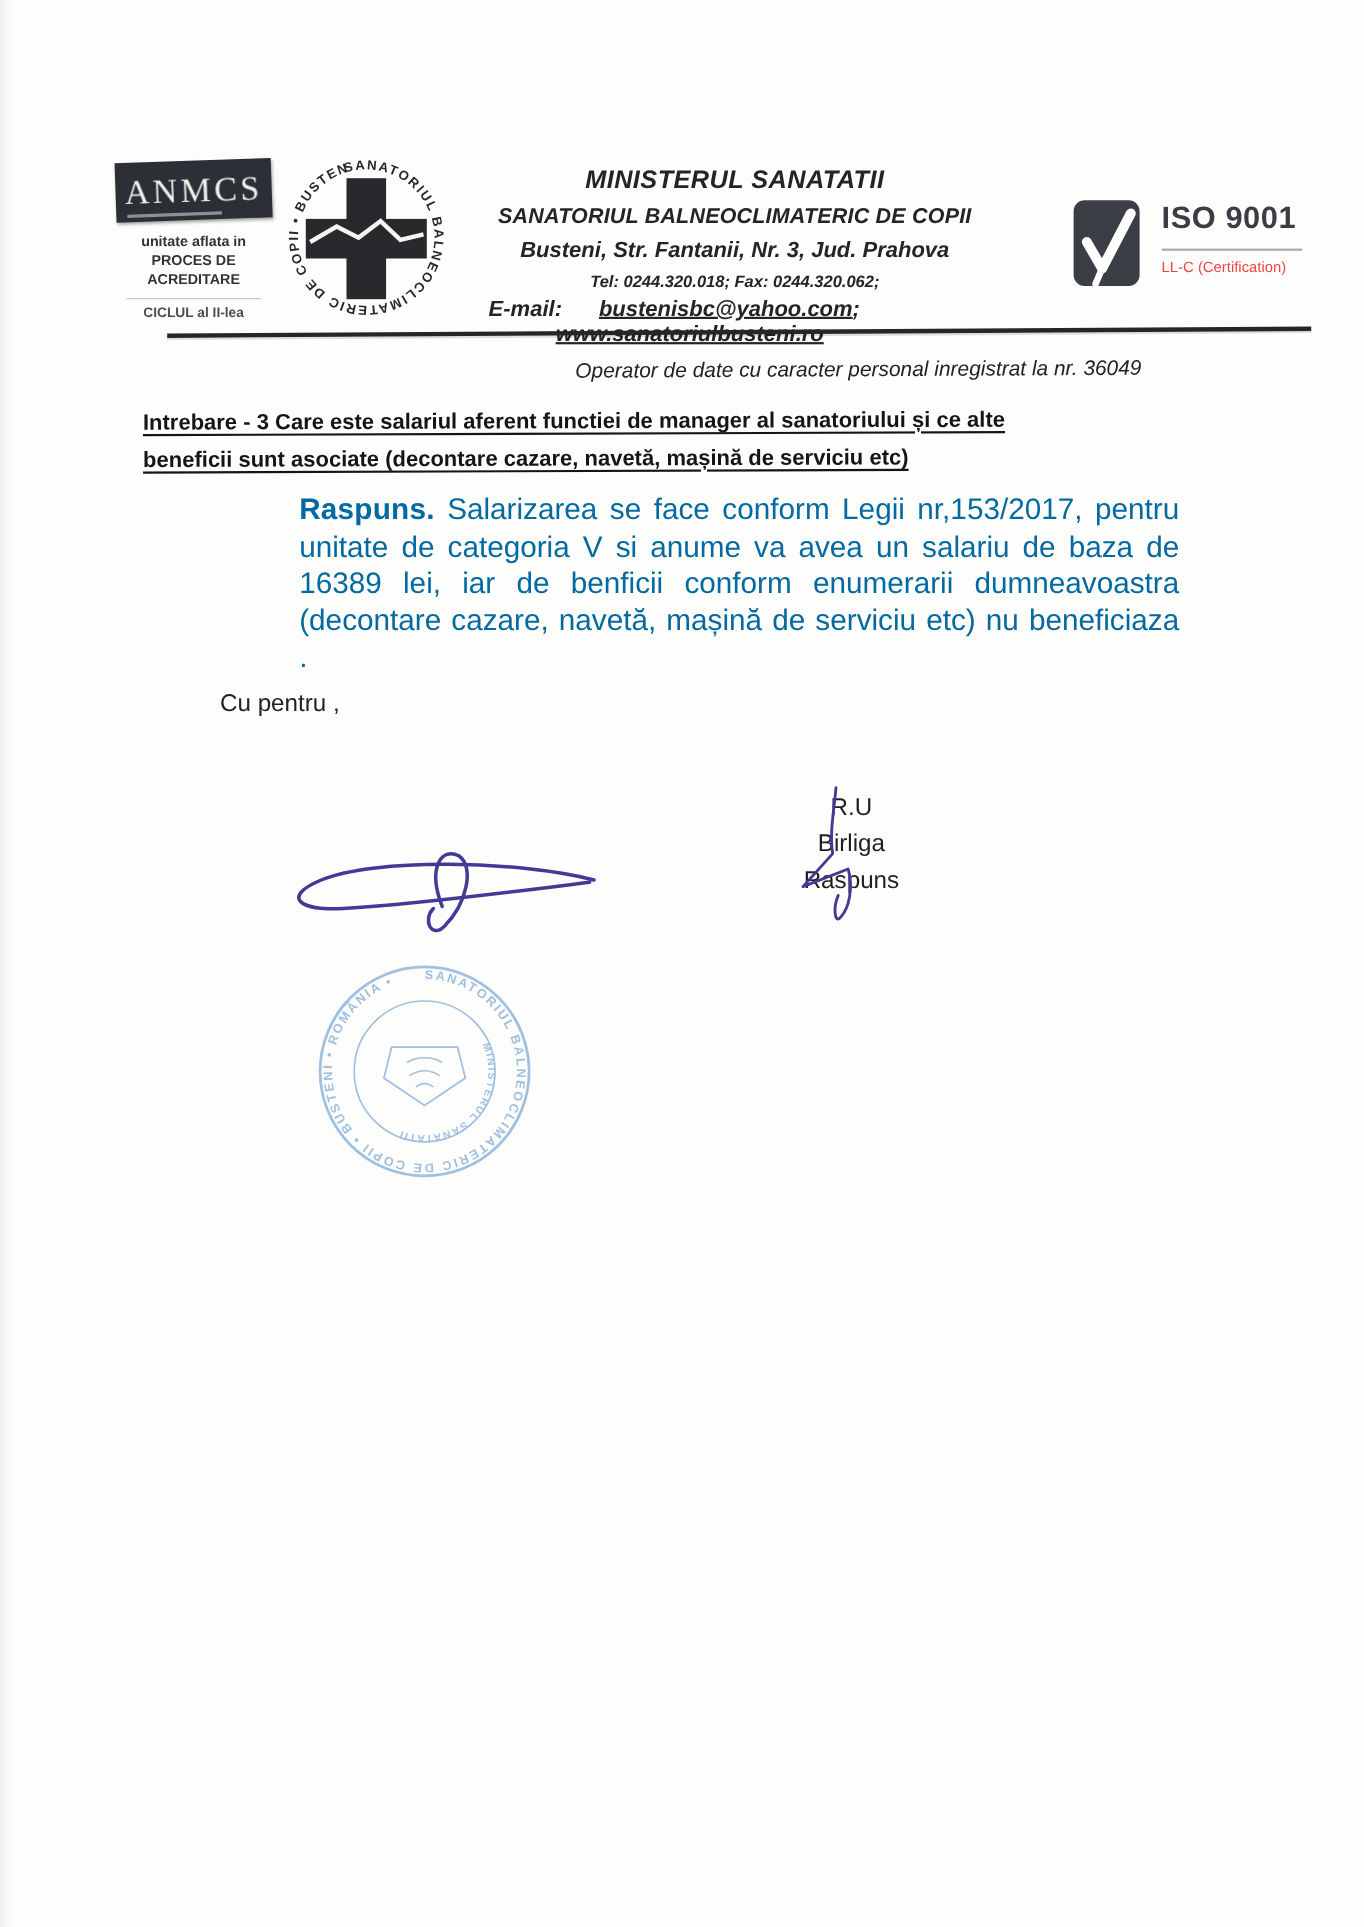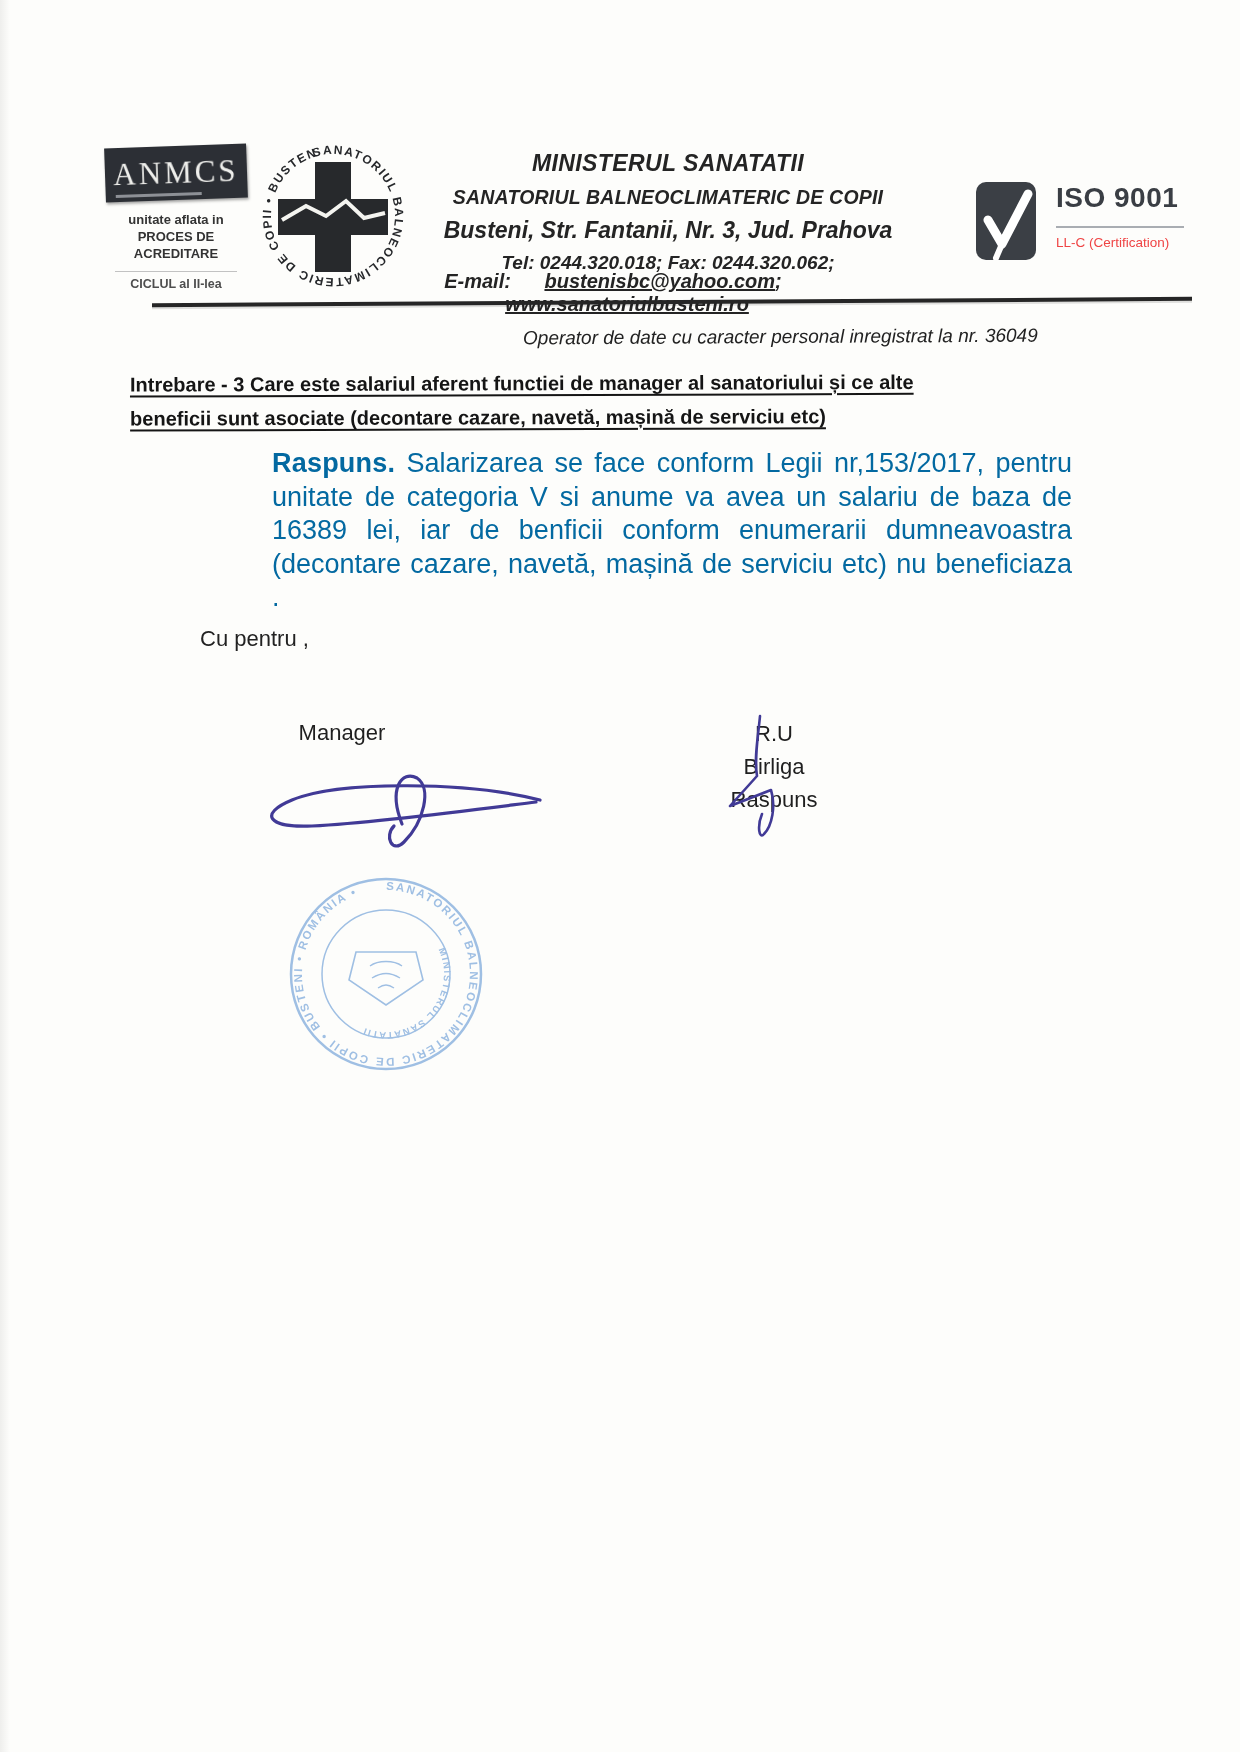--- a/index.html
+++ b/index.html
@@ -32,22 +32,22 @@
   .anmcs-cycle{ font-size:12.5px; font-weight:bold; color:#4e4e4e; filter:blur(.3px); }
 
   
   .seal-logo{ position:absolute; left:252px; top:134px; }
 
   
   .hdr{ position:absolute; left:393px; top:150px; width:550px; text-align:center;
         font-style:italic; font-weight:bold; color:#242424; }
   .hdr .l1{ font-size:23px; letter-spacing:.4px; }
   .hdr .l2{ font-size:19.5px; margin-top:9px; letter-spacing:.2px; }
-  .hdr .l3{ font-size:23px; margin-top:8px; }
-  .hdr .l4{ font-size:19px; margin-top:8px; }
+  .hdr .l3{ font-size:20px; margin-top:8px; }
+  .hdr .l4{ font-size:15px; margin-top:8px; }
   .hdr-email{ position:absolute; left:358px; top:270px; width:510px; text-align:center;
         font-style:italic; font-weight:bold; font-size:20px; color:#242424; }
   .hdr-email .u{ text-decoration:underline;margin-left:28px; }
 
   
   .iso{ position:absolute; left:976px; top:180px; width:220px; height:95px; }
   .iso-badge{ position:absolute; left:0; top:2px; width:60px; height:78px; background:#3b3f45; border-radius:10px; }
   .iso-title{ position:absolute; left:80px; top:2px; font-size:28px; font-weight:bold; color:#3a3e44; letter-spacing:.5px; }
   .iso-line{ position:absolute; left:80px; top:46px; width:128px; height:2px; background:#a9adb2; }
   .iso-sub{ position:absolute; left:80px; top:55px; font-size:13.5px; color:#ef4444; filter:blur(.3px); }
@@ -144,21 +144,20 @@
     <div>beneficii sunt asociate (decontare cazare, navetă, mașină de serviciu etc)</div>
   </div>
 
   <div class="answer">
     <b>Raspuns.</b><span> Salarizarea se face conform Legii nr,153/2017, pentru unitate de categoria V si anume va avea un salariu de baza de 16389 lei, iar de benficii conform enumerarii dumneavoastra (decontare cazare, navetă, mașină de serviciu etc) nu beneficiaza .</span>
   </div>
 
   <div class="closing">Cu pentru ,</div>
 
   <div class="sig-left">
-    <div>Manager</div>
   </div>
   <div class="sig-right">
     <div>R.U</div>
     <div>Birliga Raspuns</div>
   </div>
 
   <div class="ink-small">
     <svg width="100" height="132" viewBox="0 0 100 132">
       <path d="M 46 2 C 44 24, 40 44, 43 62 L 16 92 L 57 76 C 62 92, 58 112, 50 120 C 45 126, 43 112, 48 100" fill="none" stroke-width="2.6" stroke-linecap="round" stroke-linejoin="round" stroke="#413a96"></path>
     </svg>

